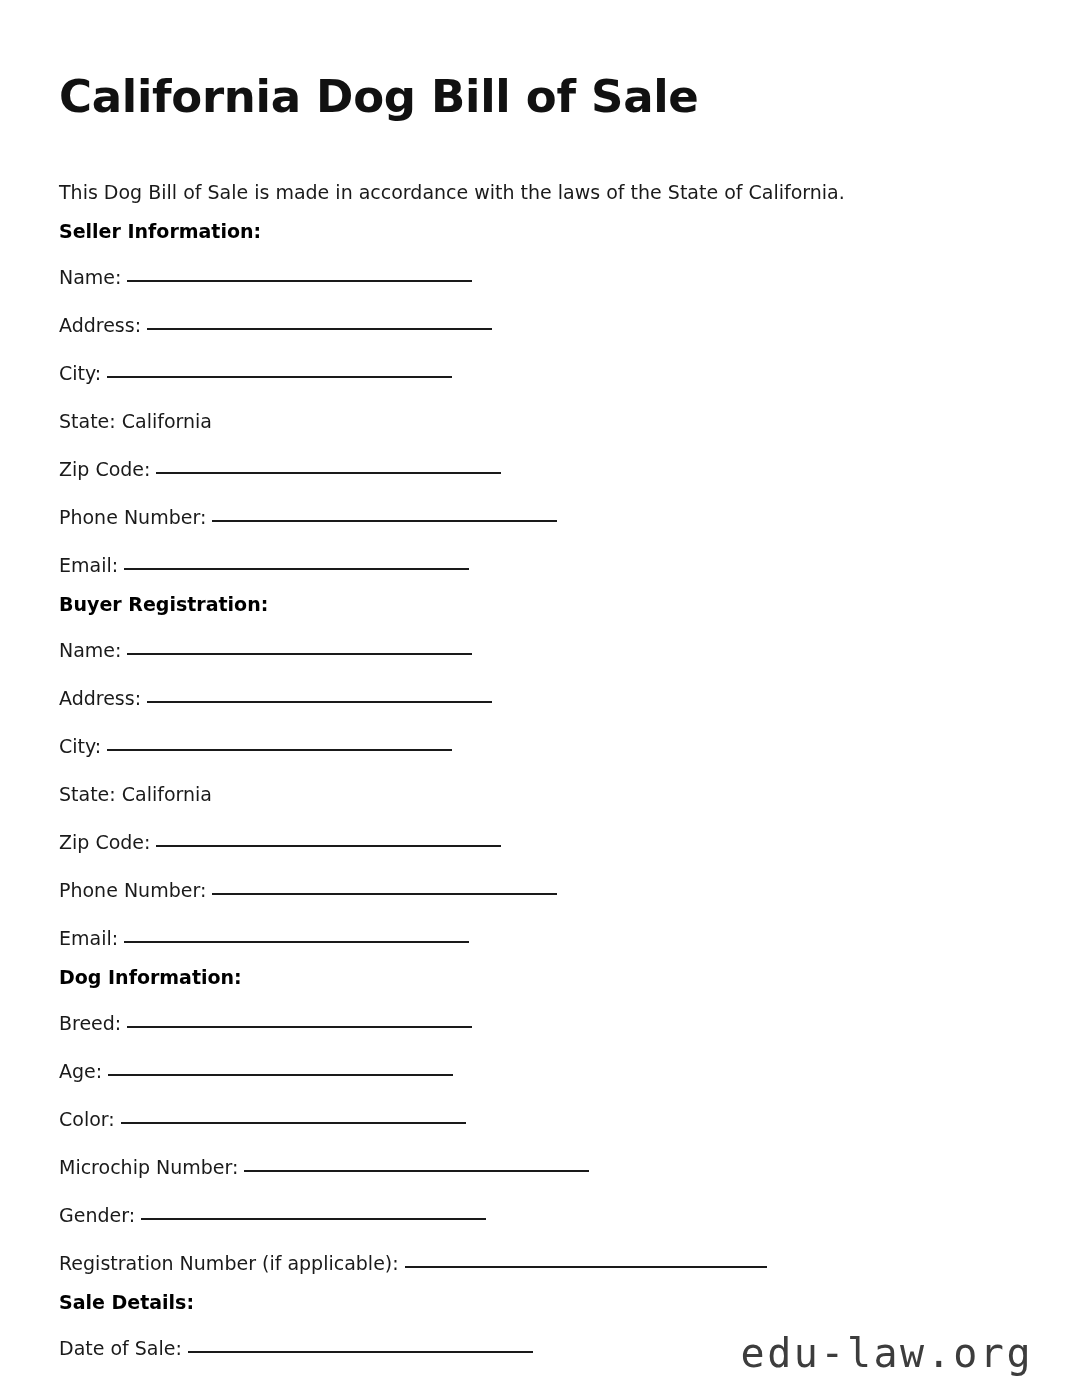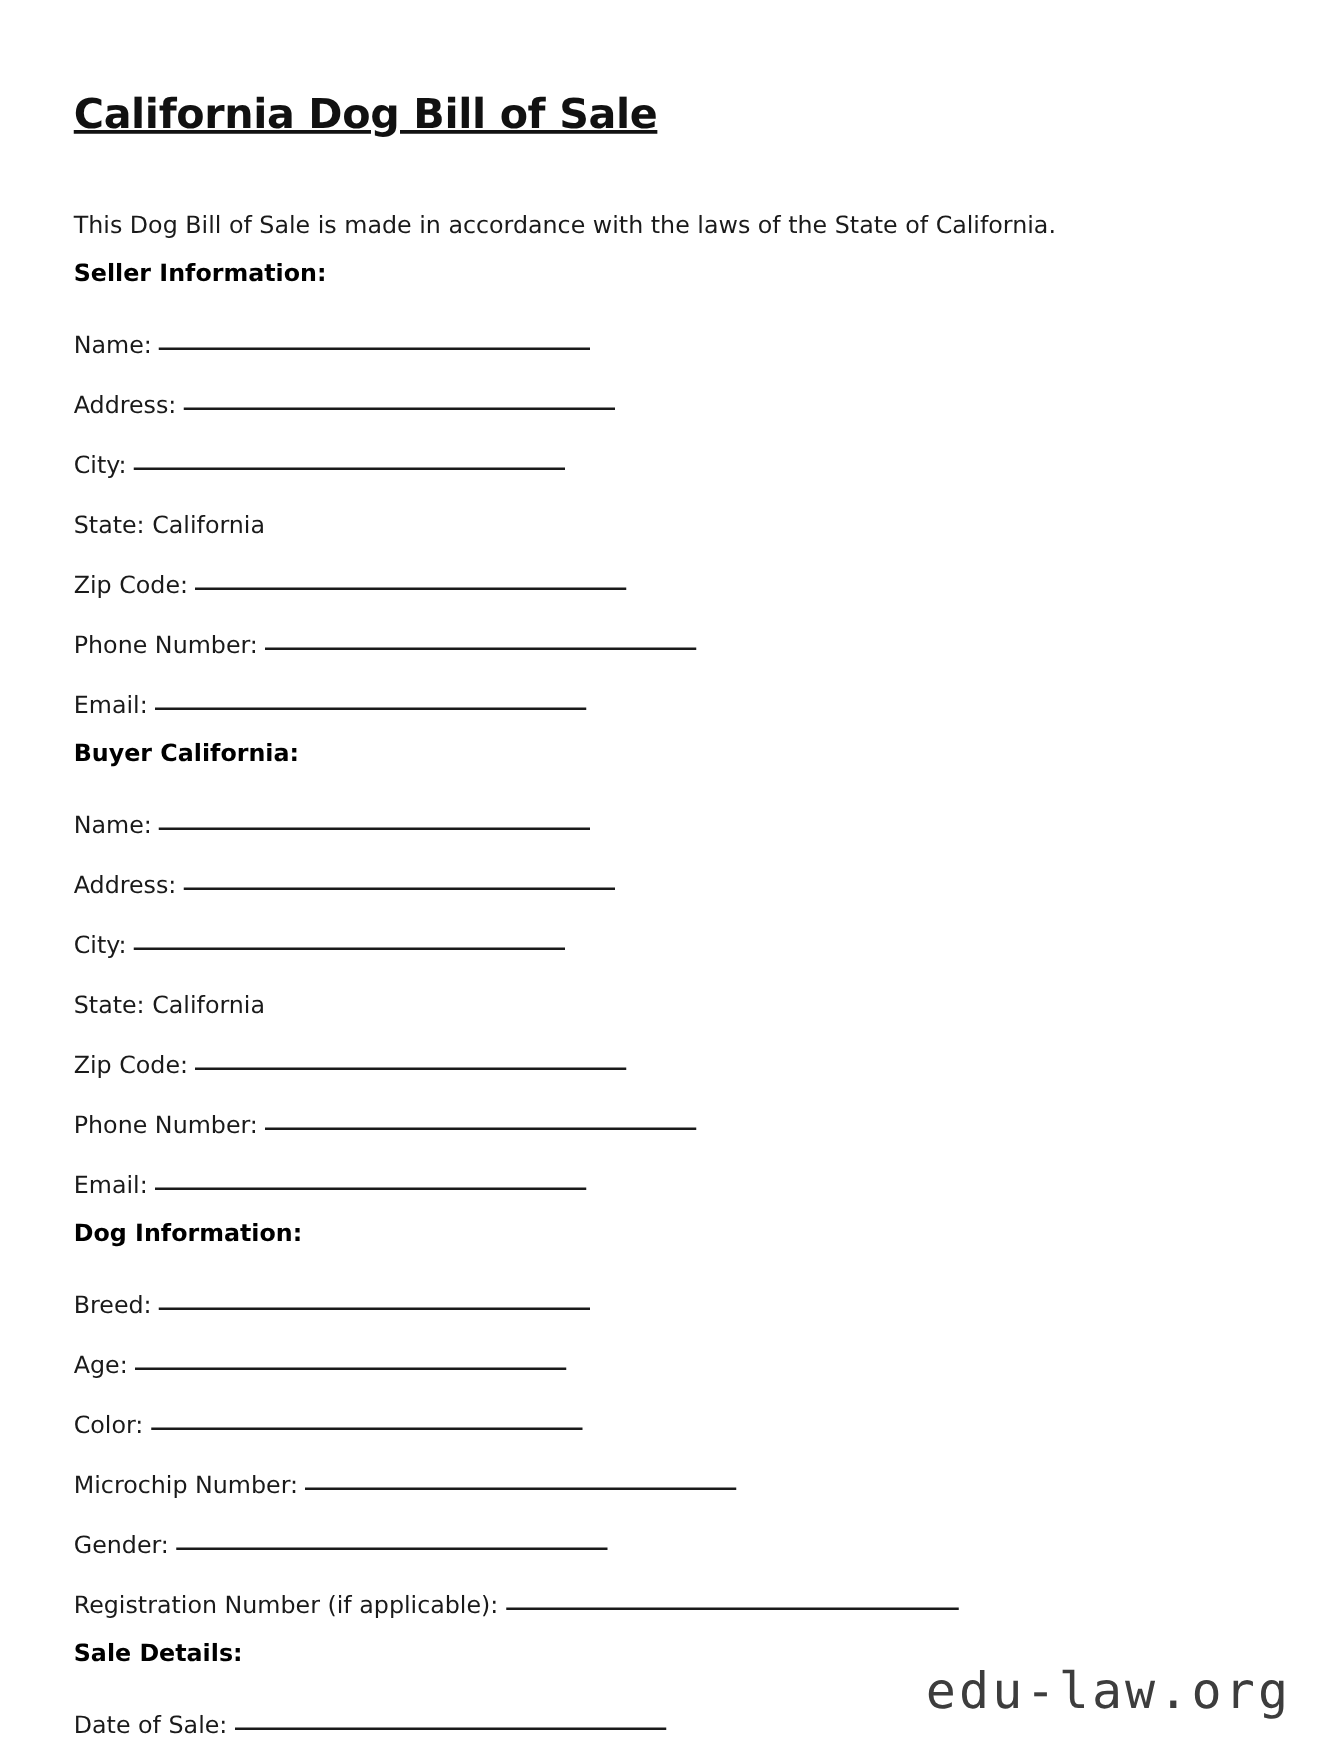--- a/index.html
+++ b/index.html
@@ -23,28 +23,27 @@
     left: 0;
     top: 0;
     width: 1075px;
     height: 1391px;
     background: #ffffff;
     box-sizing: border-box;
     padding: 62px 59px 0 59px;
   }
 
   .doc-title {
-    font-size: 33px;
+    font-size: 45px;
     font-weight: 700;
     letter-spacing: -0.3px;
     line-height: 1.0;
     margin: 0 0 0 0;
     padding-top: 12px;
     color: #111111;
-    text-decoration: underline;
   }
 
   .intro {
     font-size: 19px;
     font-weight: 400;
     line-height: 1.0;
     margin-top: 64px;
     color: #1a1a1a;
   }
 
@@ -59,21 +58,21 @@
   .field-row {
     font-size: 19px;
     font-weight: 400;
     line-height: 1.0;
     margin-top: 29px;
     color: #1a1a1a;
     white-space: nowrap;
   }
 
   
-  .section-head + .field-row { margin-top: 38px; }
+  .section-head + .field-row { margin-top: 27px; }
 
   .f-label { }
 
   .f-value { }
 
   .f-blank {
     display: inline-block;
     border-bottom: 2.2px solid #1a1a1a;
     vertical-align: 2px;
     height: 0;
@@ -128,21 +127,21 @@
   </div>
 
   <div class="field-row">
     <span class="f-label">Phone Number:</span><span class="f-blank w-std"></span>
   </div>
 
   <div class="field-row">
     <span class="f-label">Email:</span><span class="f-blank w-std"></span>
   </div>
 
-  <div class="section-head">Buyer California:</div>
+  <div class="section-head">Buyer Registration:</div>
 
   <div class="field-row">
     <span class="f-label">Name:</span><span class="f-blank w-std"></span>
   </div>
 
   <div class="field-row">
     <span class="f-label">Address:</span><span class="f-blank w-std"></span>
   </div>
 
   <div class="field-row">

